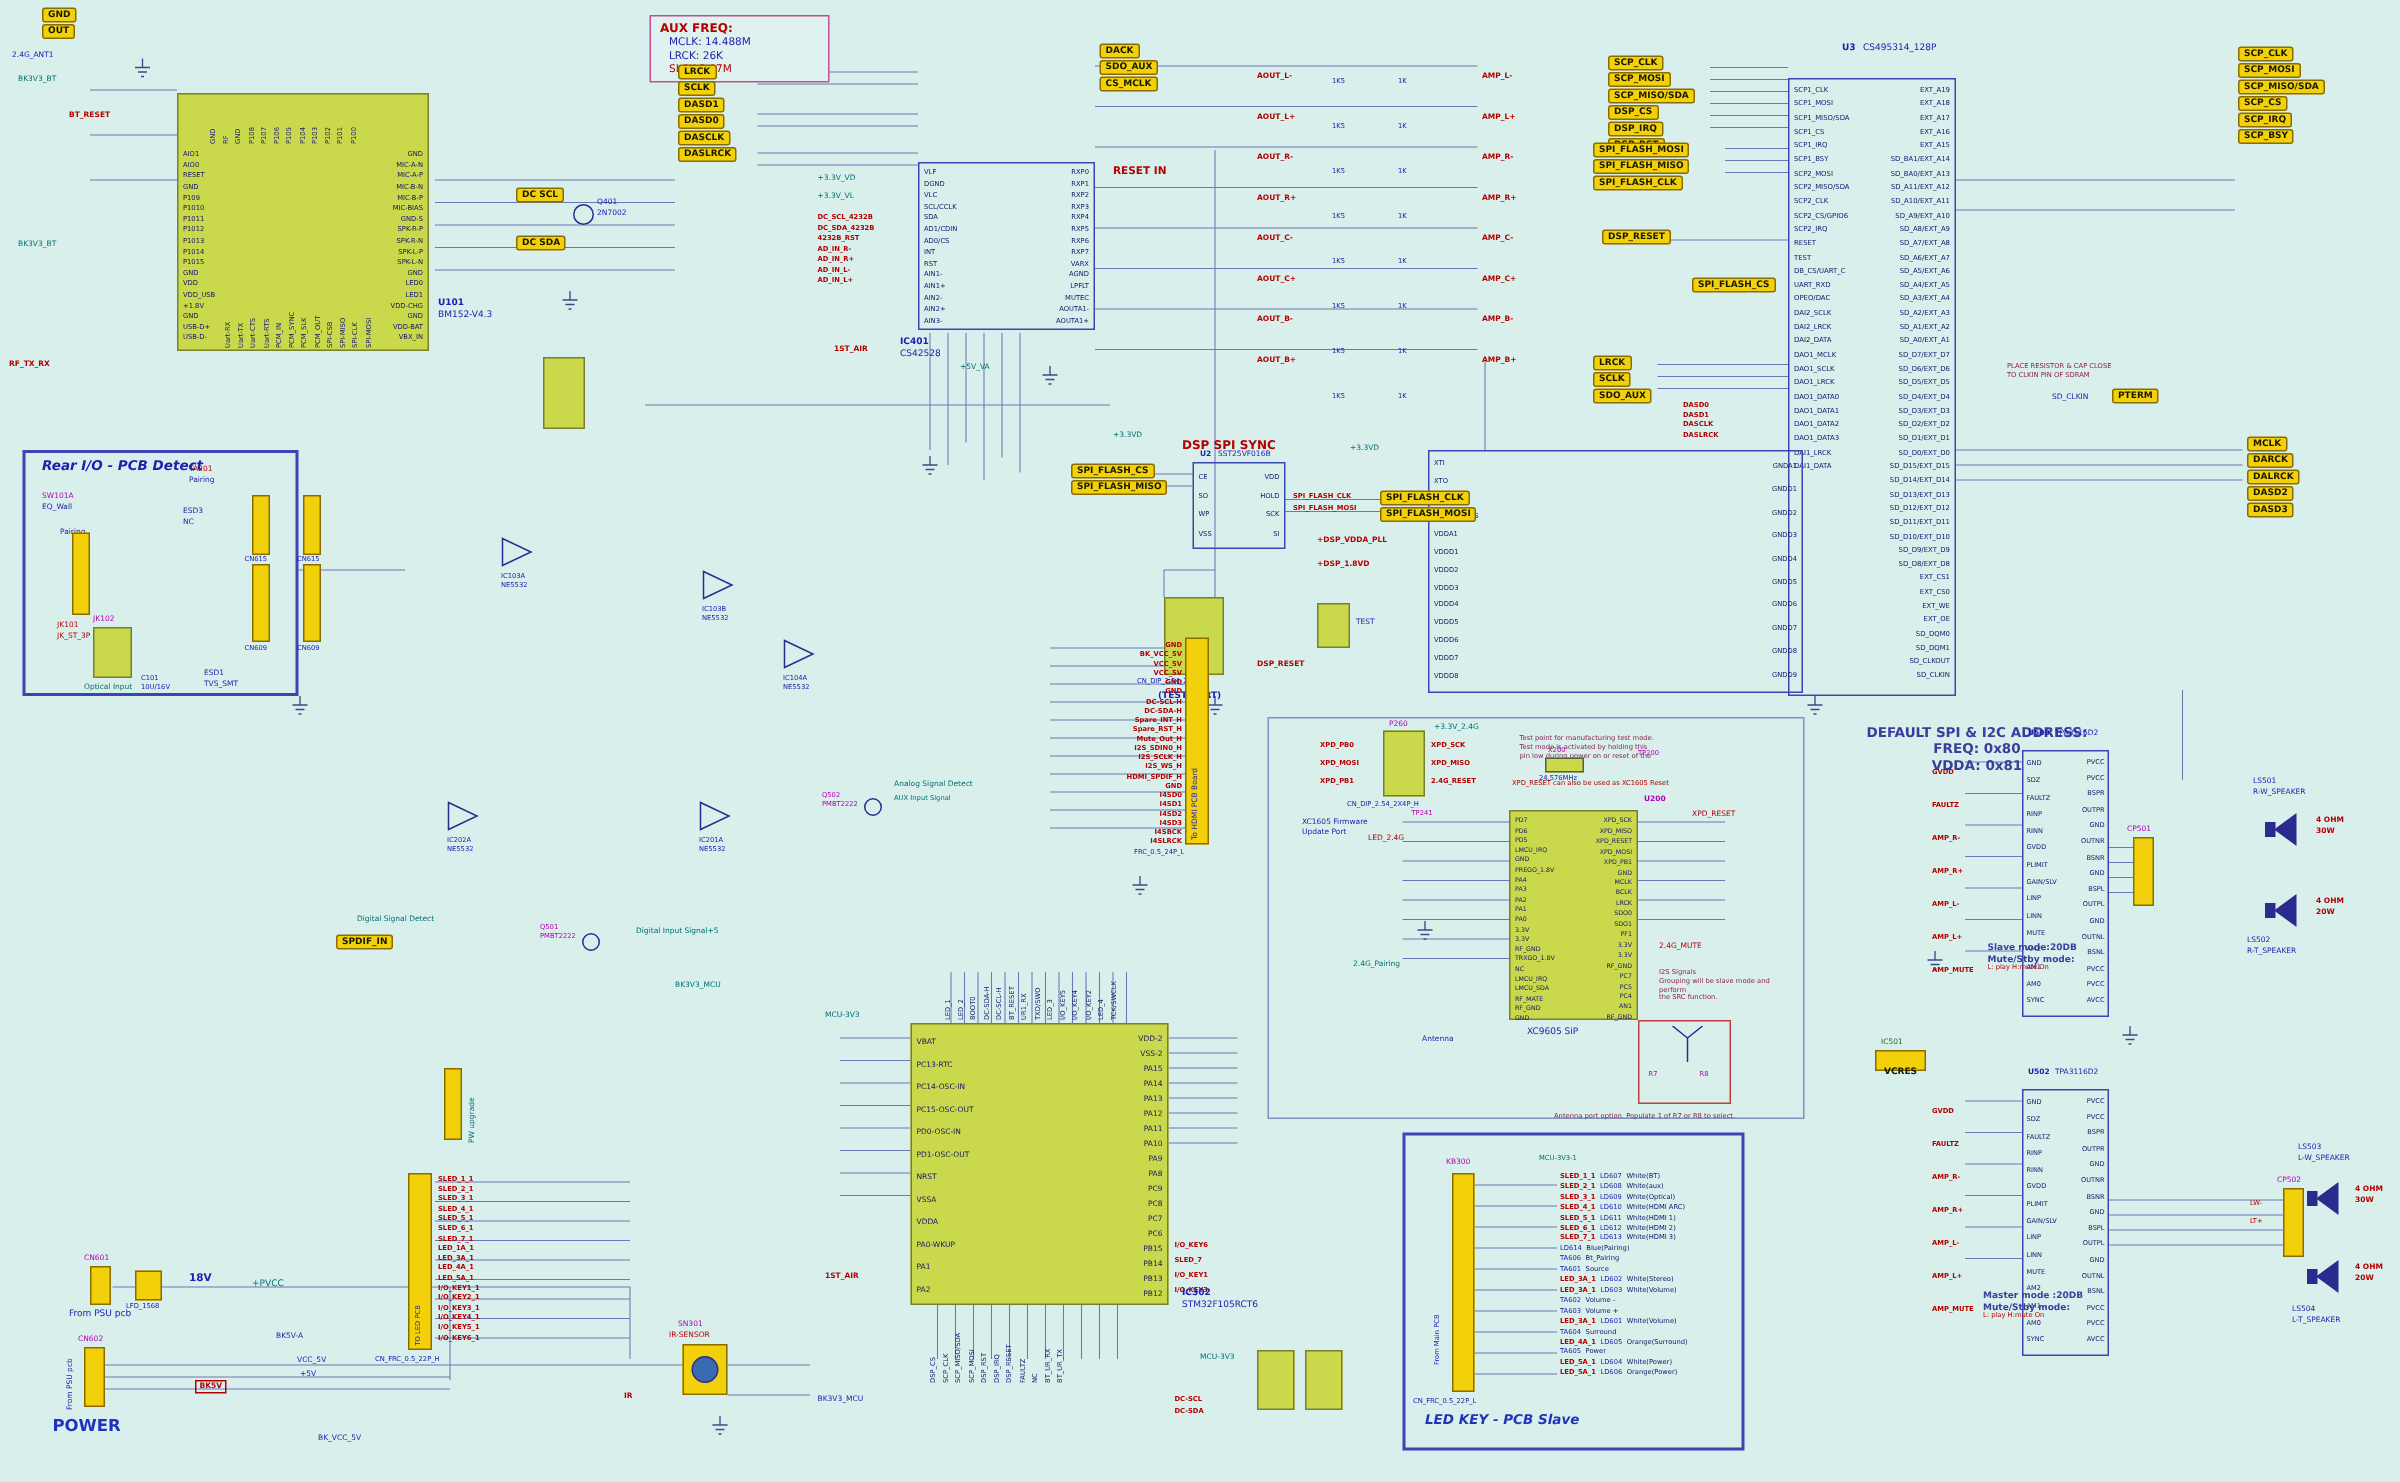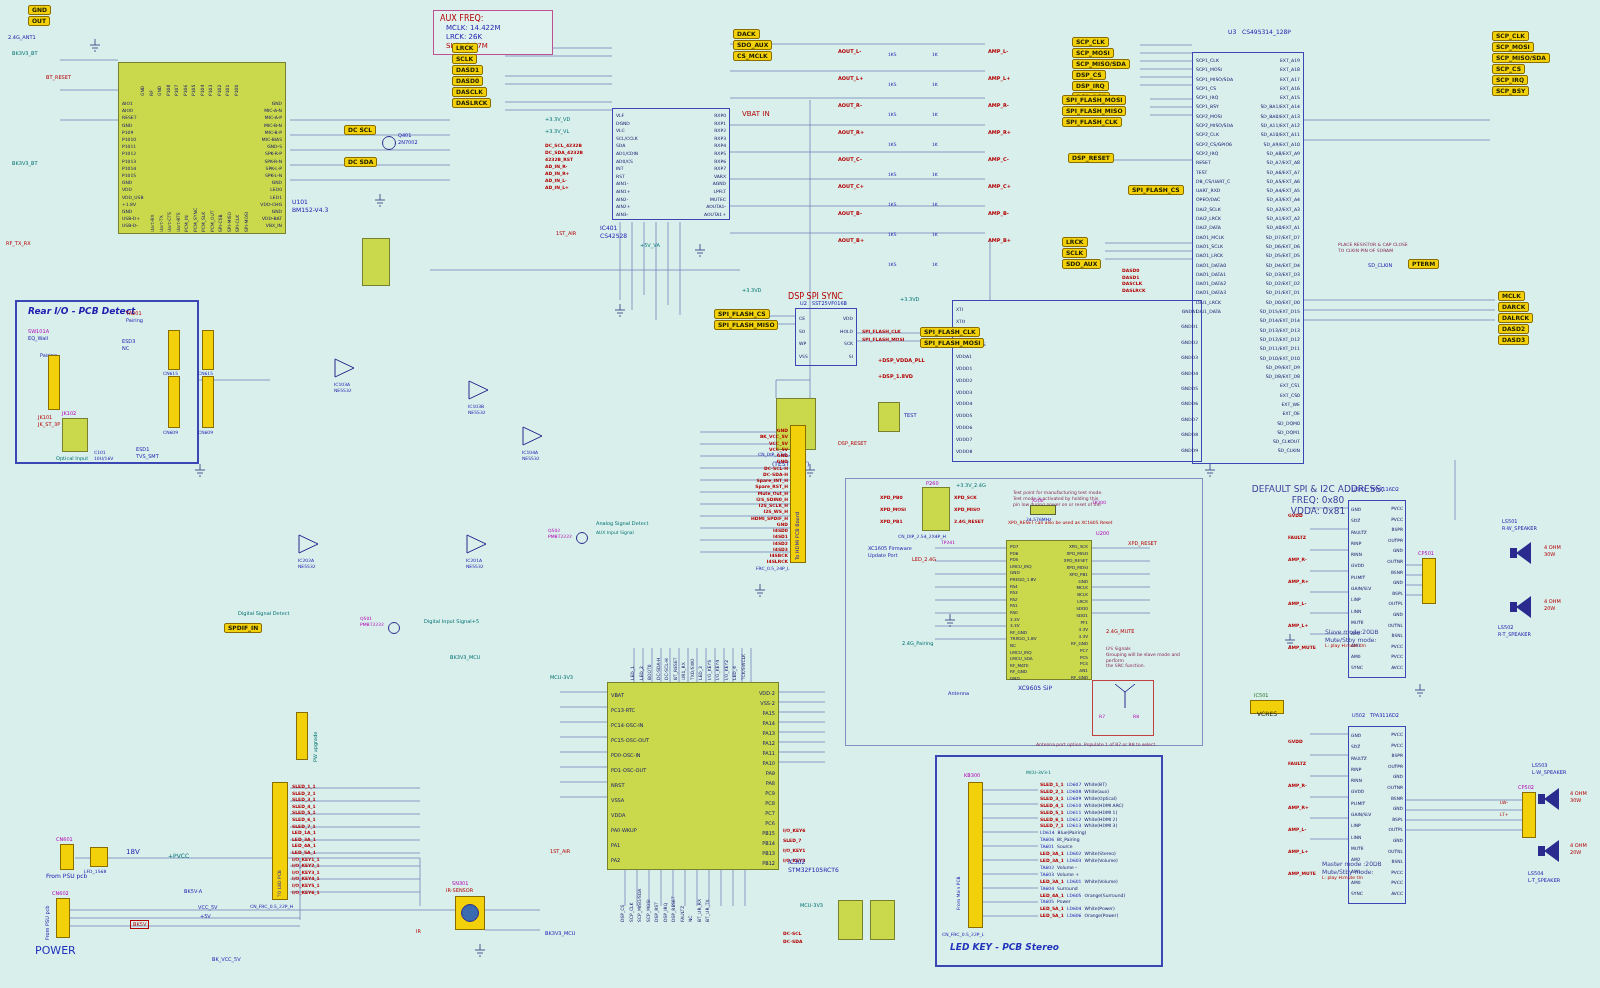--- a/index.html
+++ b/index.html
@@ -6,21 +6,21 @@
   html,body{background:#d8efec}
   body{font-family:"DejaVu Sans",sans-serif;width:1600px;height:988px;position:relative;overflow:hidden}
   .abs{position:absolute}
   .s4{font-size:4.5px;line-height:5.5px}
   .s5{font-size:5px;line-height:6.5px}
   .s6{font-size:6px;line-height:7.5px}
   .s7{font-size:7px;line-height:9px}
   .s8{font-size:8px;line-height:10px}
   .s9{font-size:9px;line-height:11px}
   .s11{font-size:11px;line-height:13px}
-  .b{font-weight:normal}
+  .b{font-weight:bold}
   .blue{color:#2020b0}.red{color:#b40000}.mag{color:#b400b4}
   .teal{color:#007070}.grn{color:#207020}.note{color:#8b2252}
   .ic{background:#c9d94b;border:1px solid #77802b}
   .bbox{border:1.5px solid #3a46b4}
   .board{border:2px solid #3a46b4}
   .conn{background:#f2d10a;border:1px solid #8a6d00}
   .tagstack .li{background:#f2d10a;border:1px solid #8a6d00;border-radius:2px;color:#1a1a00;
     font-size:6px;line-height:8px;font-weight:bold;padding:0 3px;margin:1px 0;width:max-content;white-space:nowrap}
   .pins .li{white-space:nowrap;color:#15156b}
   .pl .li{text-align:left}
@@ -151,21 +151,21 @@
     <div class="li">SPI-CSB</div>
     <div class="li">SPI-MISO</div>
     <div class="li">SPI-CLK</div>
     <div class="li">SPI-MOSI</div>
   </div>
 <div class="abs blue s6 b" style="left:292px;top:198px">U101</div>
 <div class="abs blue s6" style="left:292px;top:206px">BM152-V4.3</div>
 
 <div class="abs auxbox" style="left:433px;top:10px;width:120px">
   <div class="red s8 b">AUX FREQ:</div>
-  <div class="blue s7" style="padding-left:6px">MCLK: 14.422M</div>
+  <div class="blue s7" style="padding-left:6px">MCLK: 14.488M</div>
   <div class="blue s7" style="padding-left:6px">LRCK: 26K</div>
   <div class="red s7" style="padding-left:6px">SLCK:3.07M</div>
 </div>
 
 <div class="abs tagstack" style="left:452px;top:42px">
     <div class="li">LRCK</div>
     <div class="li">SCLK</div>
     <div class="li">DASD1</div>
     <div class="li">DASD0</div>
     <div class="li">DASCLK</div>
@@ -228,21 +228,21 @@
     <div class="li">VARX</div>
     <div class="li">AGND</div>
     <div class="li">LPFLT</div>
     <div class="li">MUTEC</div>
     <div class="li">AOUTA1-</div>
     <div class="li">AOUTA1+</div>
   </div>
 <div class="abs blue s6 b" style="left:600px;top:224px">IC401</div>
 <div class="abs blue s6" style="left:600px;top:232px">CS42528</div>
 <div class="abs teal s5" style="left:640px;top:242px">+5V_VA</div>
-<div class="abs red s7 b" style="left:742px;top:110px">VBAT IN</div>
+<div class="abs red s7 b" style="left:742px;top:110px">RESET IN</div>
 <div class="abs red s5 b" style="left:556px;top:230px">1ST_AIR</div>
 
 <div class="abs redlist s5" style="left:838px;top:38px;line-height:27px">
     <div class="li">AOUT_L-</div>
     <div class="li">AOUT_L+</div>
     <div class="li">AOUT_R-</div>
     <div class="li">AOUT_R+</div>
     <div class="li">AOUT_C-</div>
     <div class="li">AOUT_C+</div>
     <div class="li">AOUT_B-</div>
@@ -995,13 +995,13 @@
     <div class="li"><span class="f-net">LED_3A_1</span><span class="f-ld">LD603</span><span class="f-label">White(Volume)</span></div>
     <div class="li"><span class="f-ref">TA602</span><span class="f-label">Volume -</span></div>
     <div class="li"><span class="f-ref">TA603</span><span class="f-label">Volume +</span></div>
     <div class="li"><span class="f-net">LED_3A_1</span><span class="f-ld">LD601</span><span class="f-label">White(Volume)</span></div>
     <div class="li"><span class="f-ref">TA604</span><span class="f-label">Surround</span></div>
     <div class="li"><span class="f-net">LED_4A_1</span><span class="f-ld">LD605</span><span class="f-label">Orange(Surround)</span></div>
     <div class="li"><span class="f-ref">TA605</span><span class="f-label">Power</span></div>
     <div class="li"><span class="f-net">LED_5A_1</span><span class="f-ld">LD604</span><span class="f-label">White(Power)</span></div>
     <div class="li"><span class="f-net">LED_5A_1</span><span class="f-ld">LD606</span><span class="f-label">Orange(Power)</span></div>
   </div>
-<div class="abs s9" style="left:950px;top:942px;color:#2233bb;font-style:italic;font-weight:bold">LED KEY - PCB Stereo</div>
+<div class="abs s9" style="left:950px;top:942px;color:#2233bb;font-style:italic;font-weight:bold">LED KEY - PCB Slave</div>
 
 </body></html>

